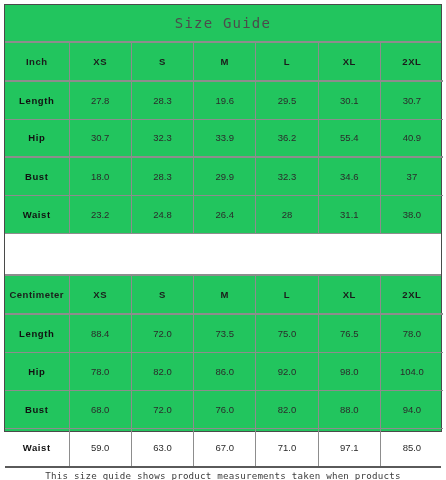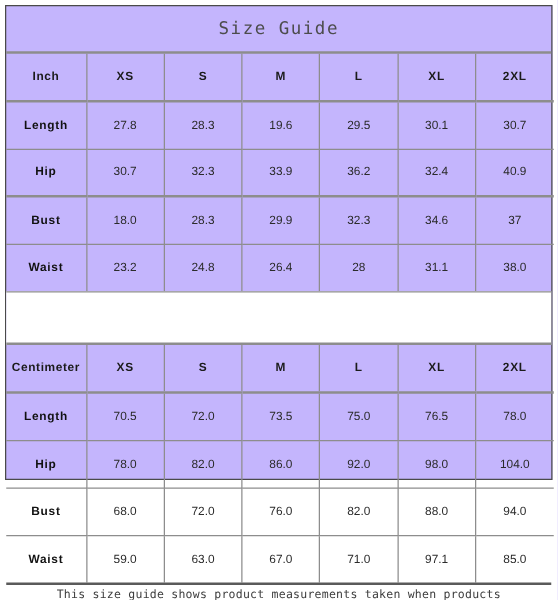--- a/index.html
+++ b/index.html
@@ -13,24 +13,24 @@
     overflow: hidden;
     font-family: "Liberation Sans", sans-serif;
     -webkit-font-smoothing: none;
   }
 
   #size-guide {
     position: absolute;
     left: 4px;
     top: 4px;
     width: 438px;
-    height: 380px;
+    height: 428px;
     box-sizing: border-box;
     border: 1px solid #4a4a4a;
-    background: #c4b5fd;
+    background: #22c55e;
     display: flex;
     flex-direction: column;
   }
 
   
   .title-row {
     height: 36px;
     flex: 0 0 36px;
     border-bottom: 2px solid #8d8d8d;
     display: flex;
@@ -172,21 +172,21 @@
           <td>29.5</td>
           <td>30.1</td>
           <td>30.7</td>
         </tr>
         <tr class="data-row sep-strong">
           <td class="label-cell">Hip</td>
           <td>30.7</td>
           <td>32.3</td>
           <td>33.9</td>
           <td>36.2</td>
-          <td>32.4</td>
+          <td>55.4</td>
           <td>40.9</td>
         </tr>
         <tr class="data-row">
           <td class="label-cell">Bust</td>
           <td>18.0</td>
           <td>28.3</td>
           <td>29.9</td>
           <td>32.3</td>
           <td>34.6</td>
           <td>37</td>
@@ -224,21 +224,21 @@
           <th>S</th>
           <th>M</th>
           <th>L</th>
           <th>XL</th>
           <th>2XL</th>
         </tr>
       </thead>
       <tbody>
         <tr class="data-row">
           <td class="label-cell">Length</td>
-          <td>70.5</td>
+          <td>88.4</td>
           <td>72.0</td>
           <td>73.5</td>
           <td>75.0</td>
           <td>76.5</td>
           <td>78.0</td>
         </tr>
         <tr class="data-row">
           <td class="label-cell">Hip</td>
           <td>78.0</td>
           <td>82.0</td>

